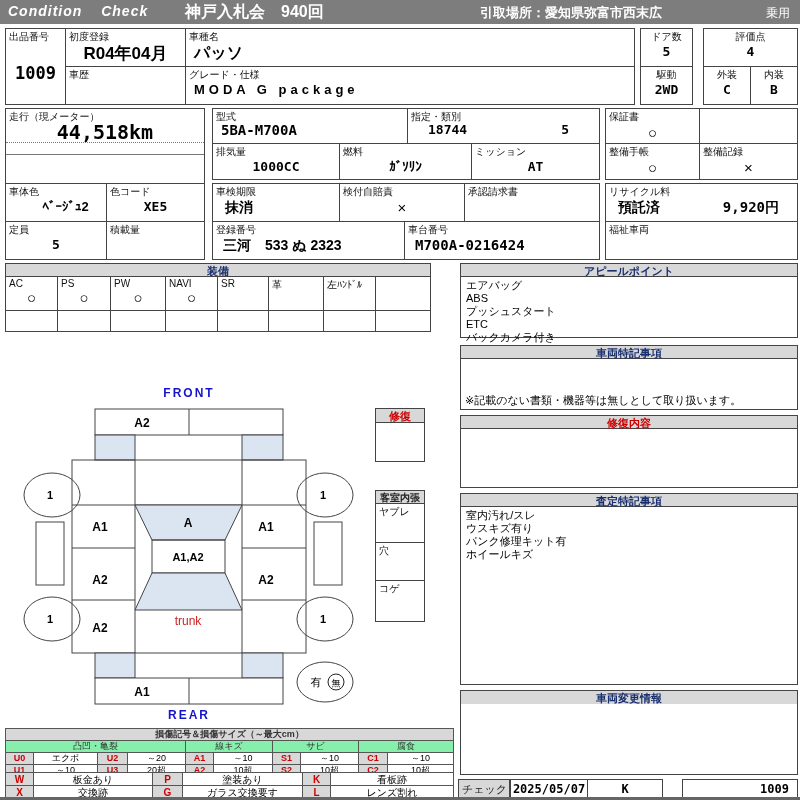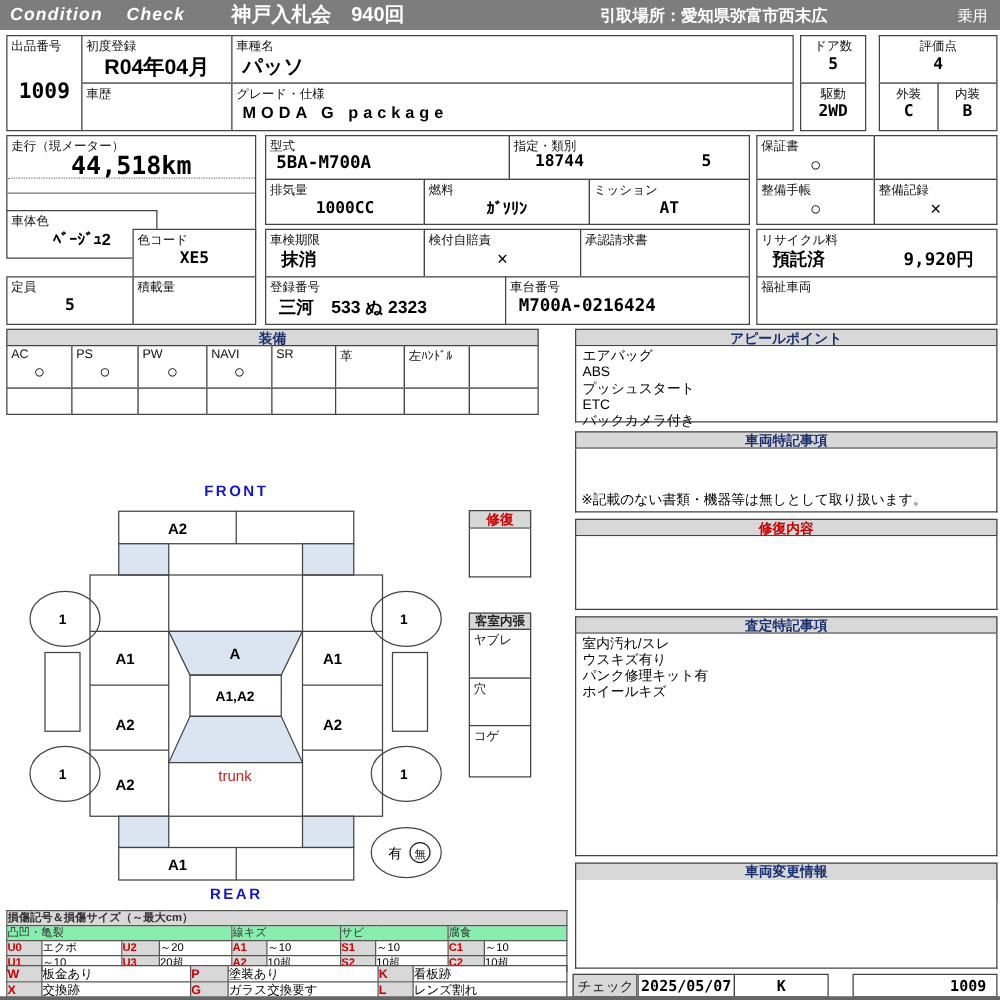--- a/index.html
+++ b/index.html
@@ -25,21 +25,21 @@
 
   
   .sechead{position:absolute;box-sizing:border-box;border:1px solid #444;background:#d8d8d8;color:#1a2f6e;font-weight:bold;font-size:11px;text-align:center;line-height:12px;padding-top:1px;}
   .sechead.red{color:#cc0000;}
   .secbody{position:absolute;box-sizing:border-box;border:1px solid #444;border-top:none;background:#fff;font-size:11px;line-height:13px;padding:2px 5px;color:#000;}
   .secbody .note{position:absolute;left:4px;bottom:2px;font-size:11px;white-space:nowrap;}
 
   
   .legendwrap{position:absolute;}
   table.legend{border-collapse:collapse;table-layout:fixed;width:448px;}
-  table.legend td{border:1px solid #555;font-size:9px;text-align:left;padding:0;line-height:11px;height:11px;overflow:hidden;white-space:nowrap;}
+  table.legend td{border:1px solid #555;font-size:9px;text-align:center;padding:0;line-height:11px;height:11px;overflow:hidden;white-space:nowrap;}
   td.lg-title{background:#d8d8d8;font-weight:bold;color:#333;font-size:10px;height:13px;}
   td.lg-group{background:#86efac;font-weight:normal;color:#333;}
   td.lg-code{background:#d8d8d8;color:#cc0000;font-weight:bold;}
   td.lg-size{background:#fff;color:#000;}
   tr.dotted td{border-top:1px dotted #777;}
   table.legend2 td{height:12px;font-size:10px;}
 
   .botbar{position:absolute;left:0;top:797px;width:800px;height:3px;background:#666;}
   svg text{font-family:"Liberation Sans","DejaVu Sans",sans-serif;}
 </style>
@@ -130,21 +130,21 @@
   <div class="cell" style="left:699px;top:108px;width:99px;height:36px;"></div>
   <div class="cell" style="left:605px;top:143px;width:95px;height:37px;">
     <span class="lbl">整備手帳</span>
     <span class="val mark">○</span>
   </div>
   <div class="cell" style="left:699px;top:143px;width:99px;height:37px;">
     <span class="lbl">整備記録</span>
     <span class="val mark">×</span>
   </div>
 
-  <div class="cell" style="left:5px;top:168px;width:121px;height:39px;">
+  <div class="cell" style="left:5px;top:183px;width:121px;height:39px;">
     <span class="lbl">車体色</span>
     <span class="val">ﾍﾞｰｼﾞｭ2</span>
   </div>
   <div class="cell" style="left:106px;top:183px;width:99px;height:39px;">
     <span class="lbl">色コード</span>
     <span class="val mono">XE5</span>
   </div>
   <div class="cell" style="left:5px;top:221px;width:102px;height:39px;">
     <span class="lbl">定員</span>
     <span class="val mono">5</span>

